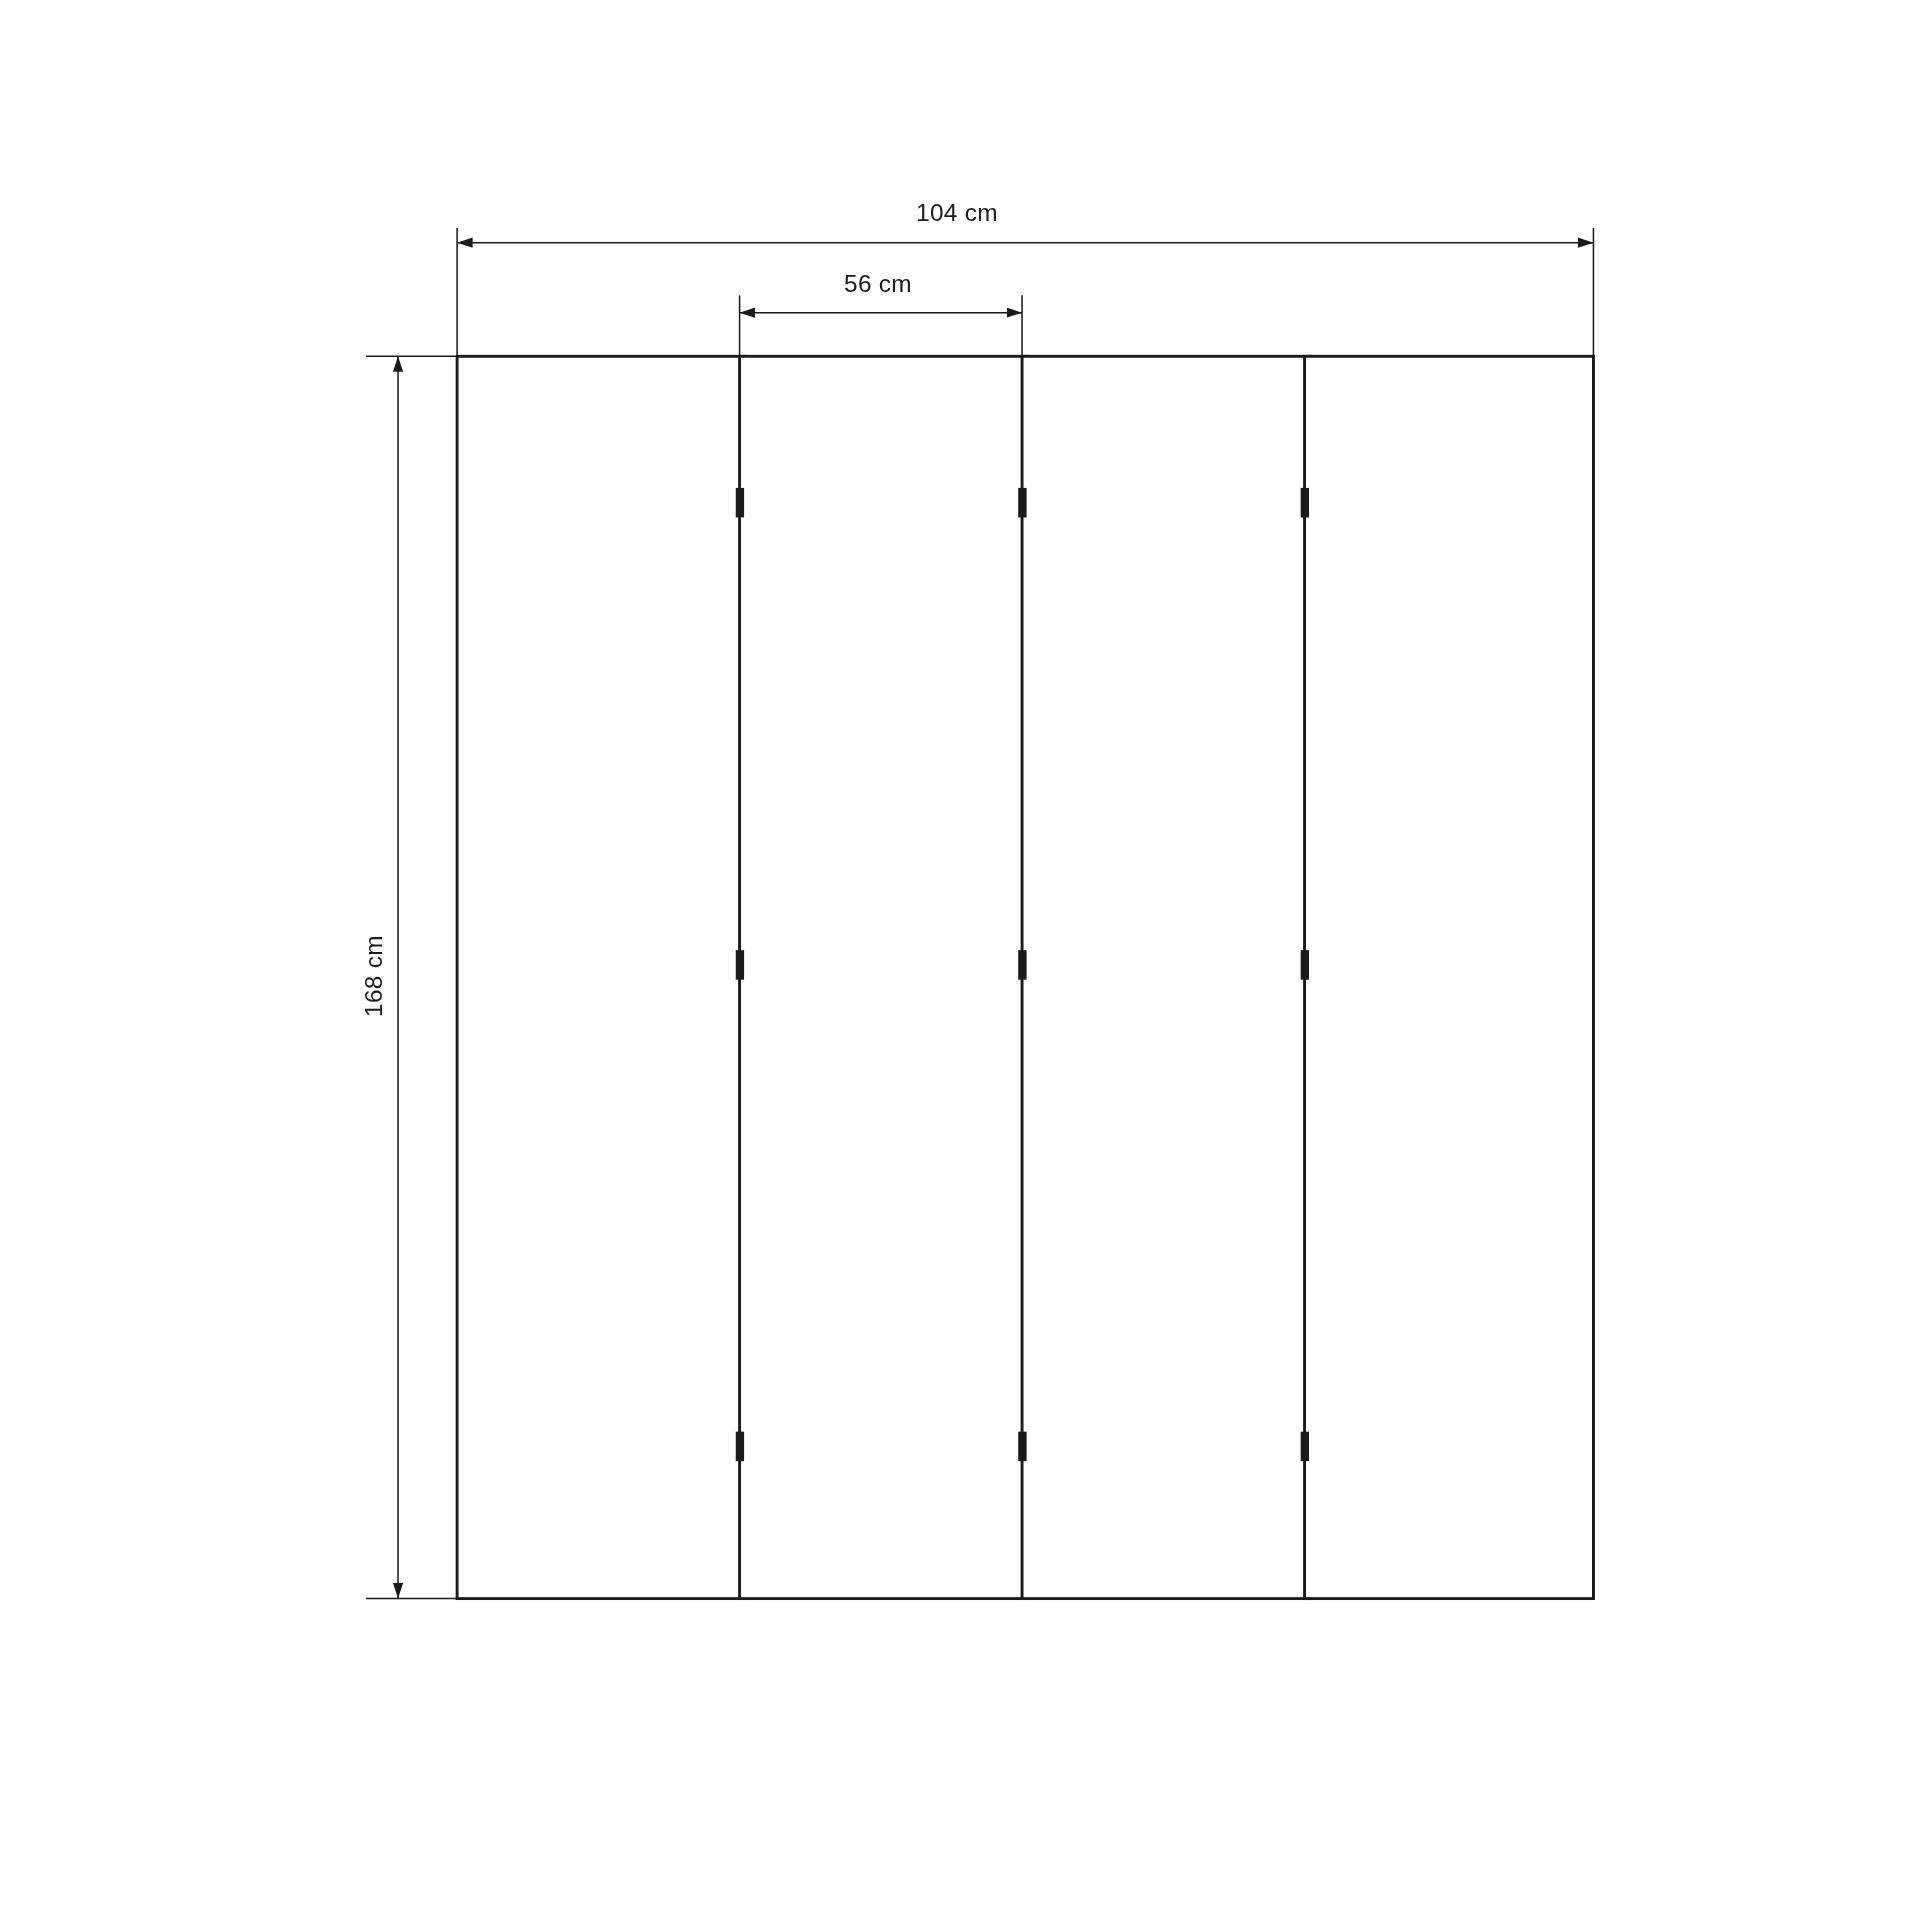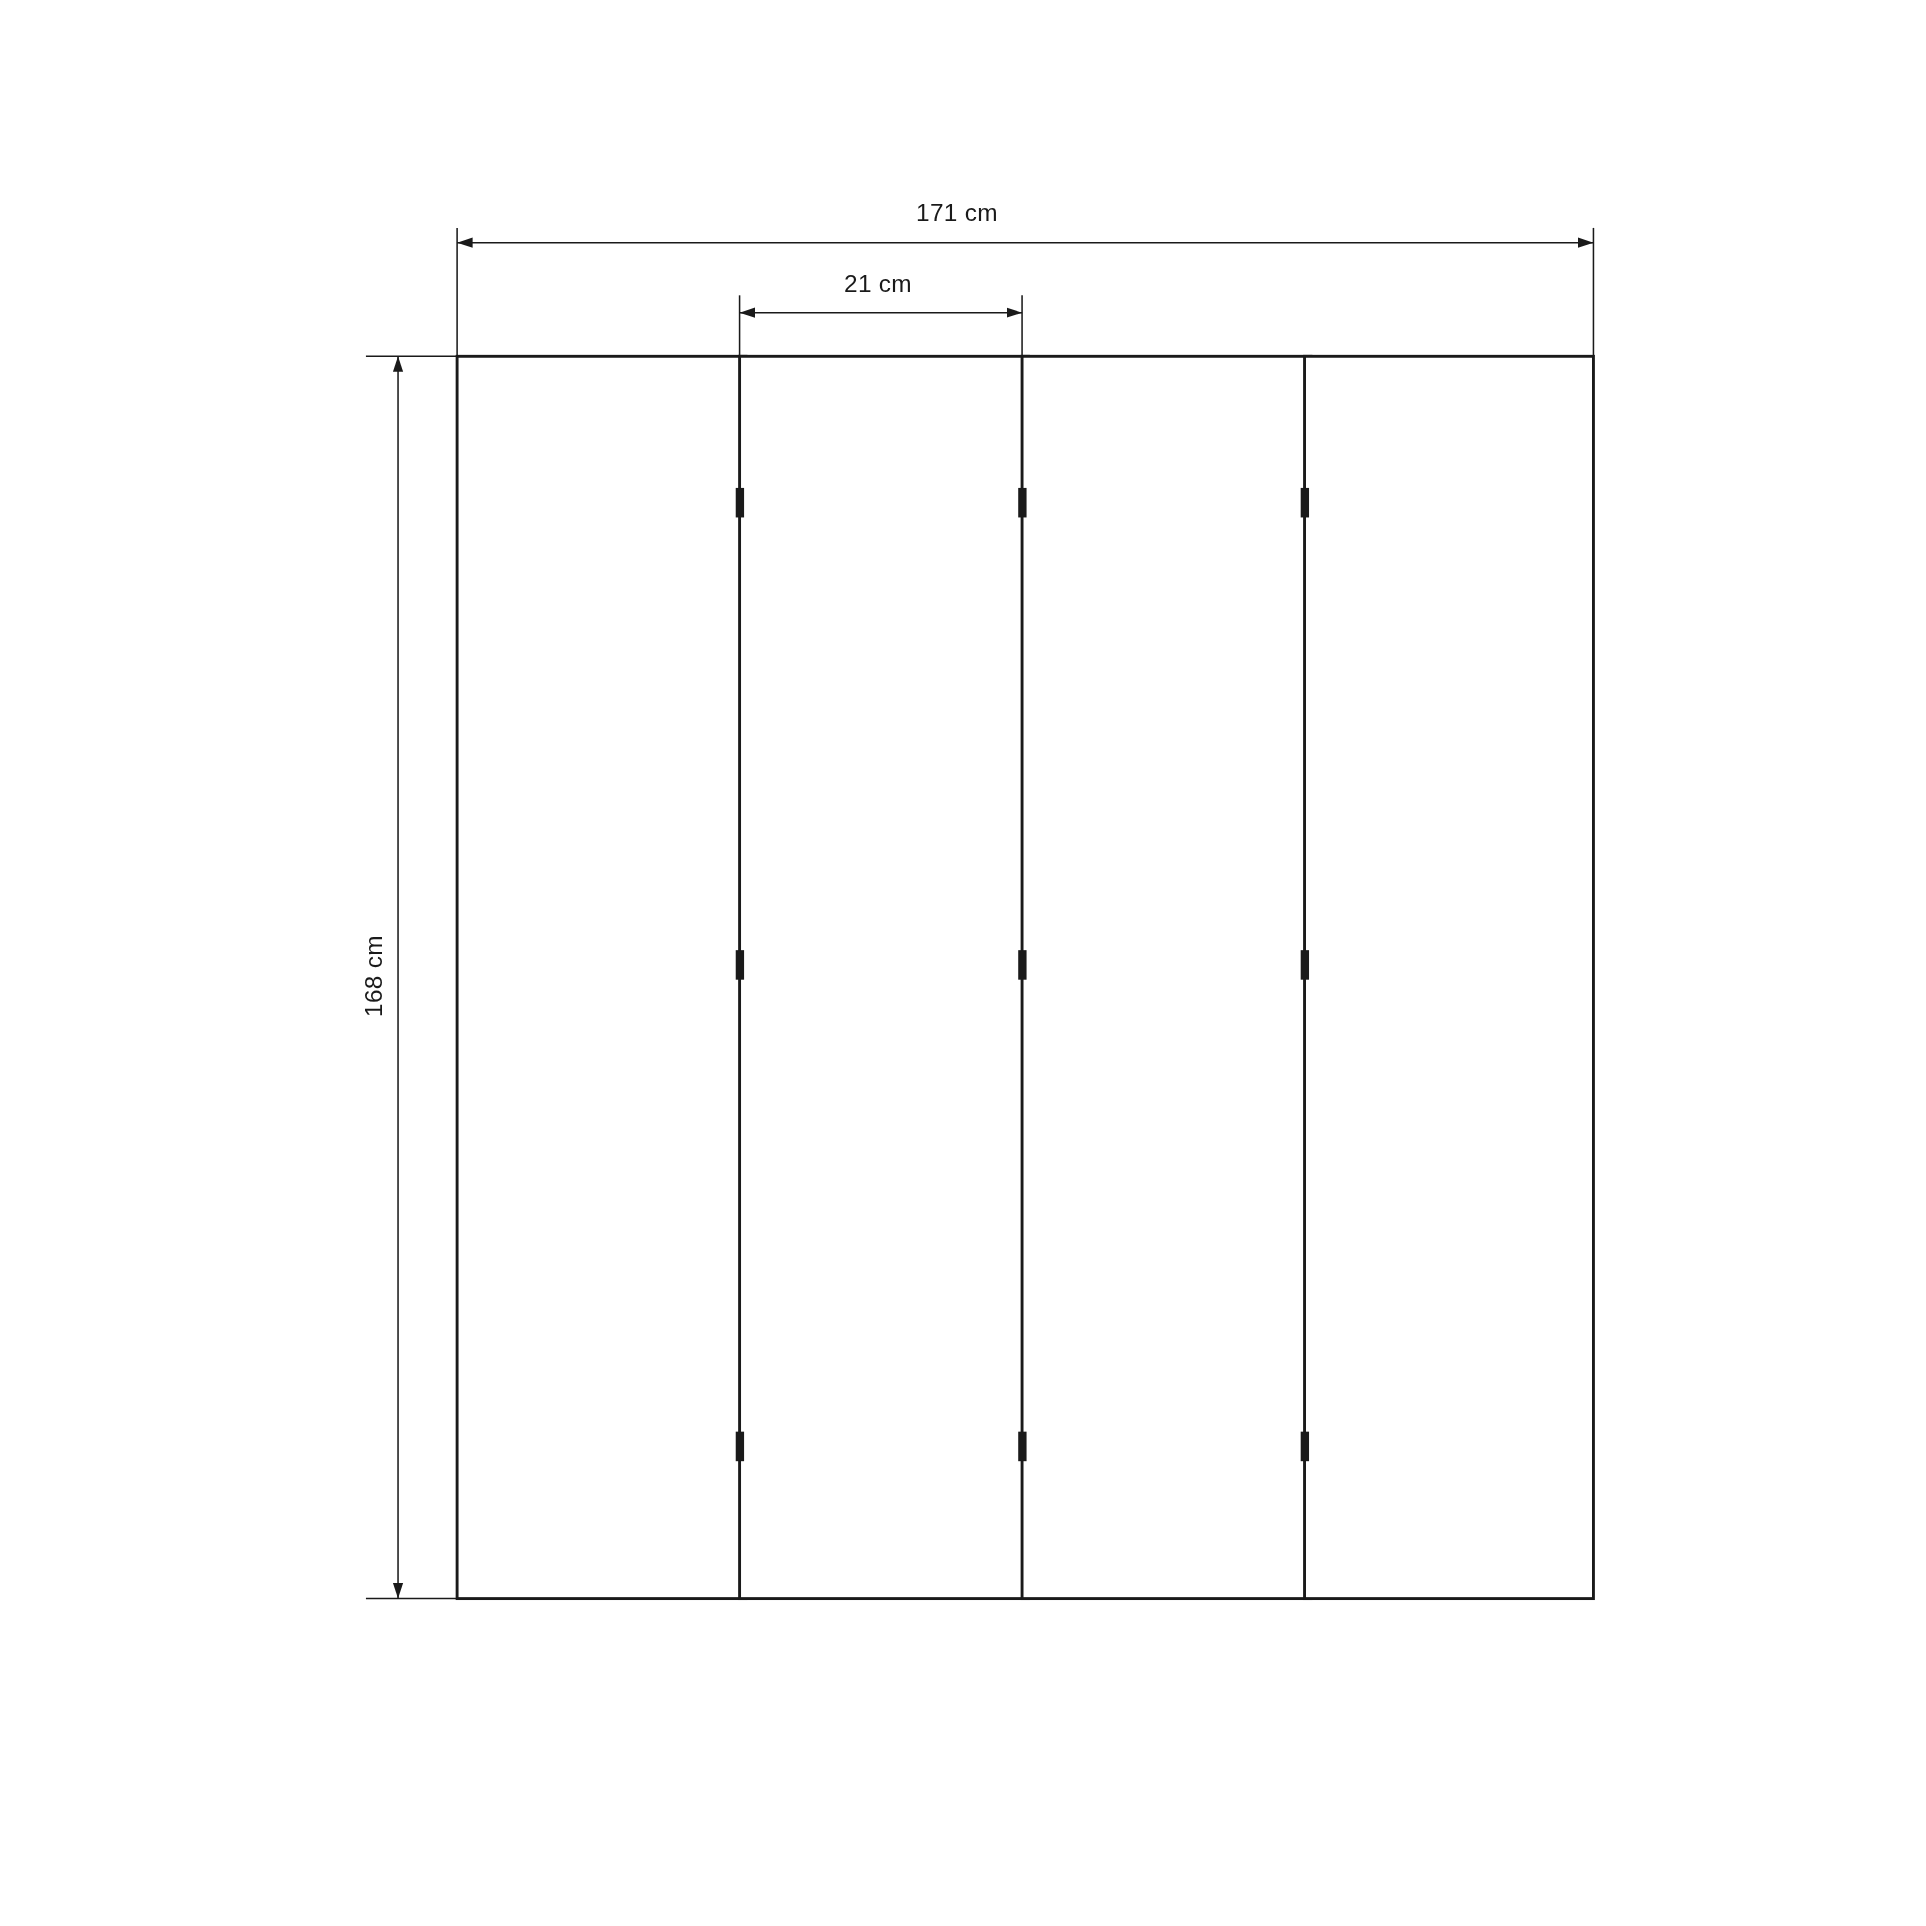--- a/index.html
+++ b/index.html
@@ -105,20 +105,20 @@
     </g>
 
     <g>
       <line x1="712" y1="555" x2="570" y2="555" stroke="#1a1a1a" stroke-width="2.4"></line>
       <line x1="712" y1="2490" x2="570" y2="2490" stroke="#1a1a1a" stroke-width="2.4"></line>
       <line x1="620" y1="555" x2="620" y2="2490" stroke="#1a1a1a" stroke-width="2.4" marker-start="url(#arrowStart)" marker-end="url(#arrowEnd)"></line>
     </g>
 
   </svg>
 
-  <div class="dim-label" id="label-width-total">171 cm</div>
+  <div class="dim-label" id="label-width-total">104 cm</div>
 
-  <div class="dim-label" id="label-width-panel">21 cm</div>
+  <div class="dim-label" id="label-width-panel">56 cm</div>
 
   <div class="dim-label" id="label-height">168 cm</div>
 
 </div>
 
 
 </body></html>

